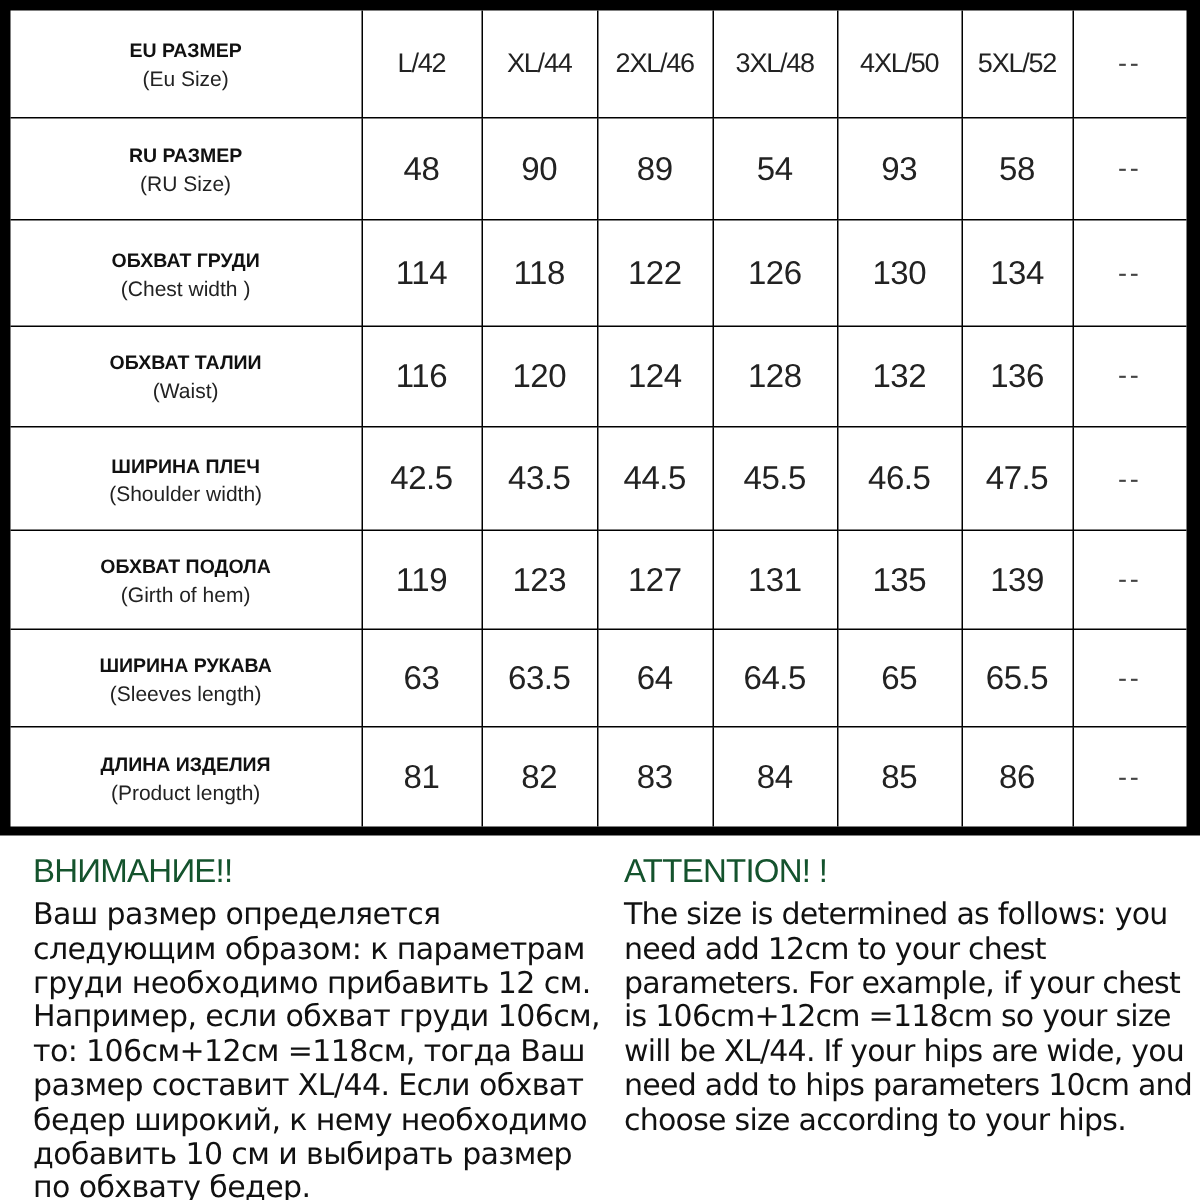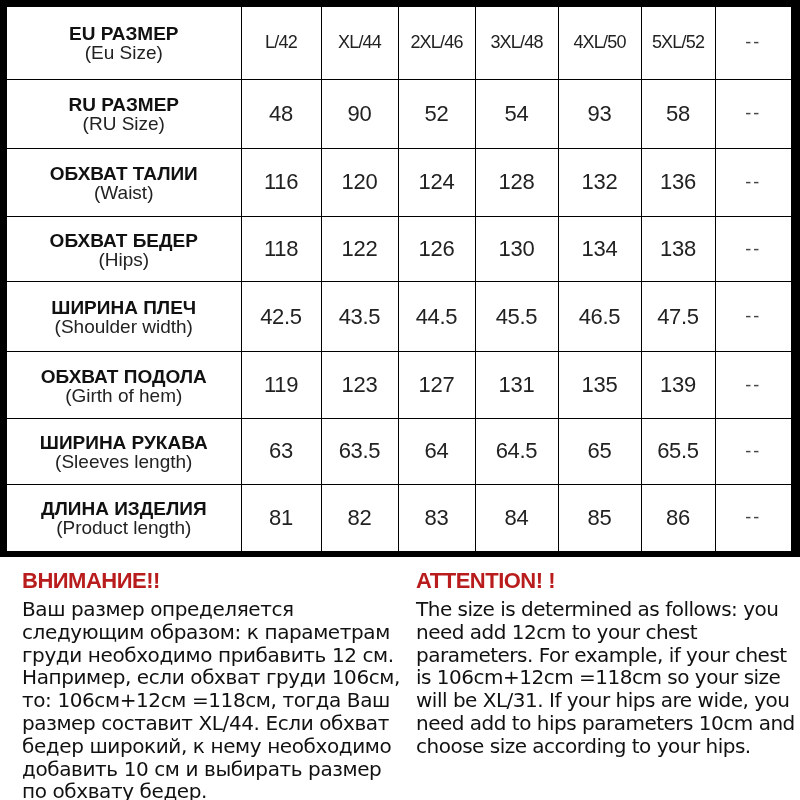--- a/index.html
+++ b/index.html
@@ -46,27 +46,27 @@
       white-space: nowrap;
     }
     table.size-table tr:first-child td { border-top: none; }
     table.size-table tr:last-child td { border-bottom: none; }
     table.size-table td:first-child { border-left: none; }
     table.size-table td:last-child { border-right: none; }
 
     .label-cell .ru {
       display: block;
       font-weight: bold;
-      font-size: 19px;
+      font-size: 13px;
       line-height: 20px;
       color: #111111;
     }
     .label-cell .en {
       display: block;
-      font-size: 19px;
+      font-size: 14px;
       line-height: 17px;
       color: #222222;
     }
     .val {
       font-size: 22px;
       color: #222222;
       letter-spacing: -0.3px;
     }
     .val.small {
       font-size: 18px;
@@ -87,24 +87,24 @@
       left: 22px;
       width: 385px;
     }
     .note.en-note {
       left: 416px;
       width: 384px;
     }
     .note h2 {
       margin: 0 0 2px 0;
       font-family: "Liberation Sans", sans-serif;
-      font-weight: bold;
+      font-weight: normal;
       font-size: 22px;
       line-height: 30px;
-      color: #b91c1c;
+      color: #14532d;
       letter-spacing: -0.5px;
     }
     .note p {
       margin: 0;
       font-family: "DejaVu Sans", sans-serif;
       font-size: 20px;
       line-height: 22.8px;
       color: #111111;
       letter-spacing: -0.4px;
     }
@@ -142,52 +142,52 @@
           <td><span class="val small">5XL/52</span></td>
           <td><span class="val dash">--</span></td>
         </tr>
         <tr style="height: 61px;">
           <td class="label-cell">
             <span class="ru">RU РАЗМЕР</span>
             <span class="en">(RU Size)</span>
           </td>
           <td><span class="val">48</span></td>
           <td><span class="val">90</span></td>
-          <td><span class="val">52</span></td>
+          <td><span class="val">89</span></td>
           <td><span class="val">54</span></td>
           <td><span class="val">93</span></td>
           <td><span class="val">58</span></td>
+          <td><span class="val dash">--</span></td>
+        </tr>
+        <tr style="height: 63px;">
+          <td class="label-cell">
+            <span class="ru">ОБХВАТ ГРУДИ</span>
+            <span class="en">(Chest width )</span>
+          </td>
+          <td><span class="val">114</span></td>
+          <td><span class="val">118</span></td>
+          <td><span class="val">122</span></td>
+          <td><span class="val">126</span></td>
+          <td><span class="val">130</span></td>
+          <td><span class="val">134</span></td>
           <td><span class="val dash">--</span></td>
         </tr>
         <tr style="height: 60px;">
           <td class="label-cell">
             <span class="ru">ОБХВАТ ТАЛИИ</span>
             <span class="en">(Waist)</span>
           </td>
           <td><span class="val">116</span></td>
           <td><span class="val">120</span></td>
           <td><span class="val">124</span></td>
           <td><span class="val">128</span></td>
           <td><span class="val">132</span></td>
           <td><span class="val">136</span></td>
           <td><span class="val dash">--</span></td>
         </tr>
-        <tr style="height: 58px;">
-          <td class="label-cell">
-            <span class="ru">ОБХВАТ БЕДЕР</span>
-            <span class="en">(Hips)</span>
-          </td>
-          <td><span class="val">118</span></td>
-          <td><span class="val">122</span></td>
-          <td><span class="val">126</span></td>
-          <td><span class="val">130</span></td>
-          <td><span class="val">134</span></td>
-          <td><span class="val">138</span></td>
-          <td><span class="val dash">--</span></td>
-        </tr>
         <tr style="height: 62px;">
           <td class="label-cell">
             <span class="ru">ШИРИНА ПЛЕЧ</span>
             <span class="en">(Shoulder width)</span>
           </td>
           <td><span class="val">42.5</span></td>
           <td><span class="val">43.5</span></td>
           <td><span class="val">44.5</span></td>
           <td><span class="val">45.5</span></td>
           <td><span class="val">46.5</span></td>
@@ -237,14 +237,14 @@
   </table>
 </div>
 
 <div class="note ru-note">
   <h2>ВНИМАНИЕ!!</h2>
   <p>Ваш размер определяется следующим образом: к параметрам груди необходимо прибавить 12 см. Например, если обхват груди  106см, то: 106см+12см =118см, тогда Ваш размер составит XL/44. Если обхват бедер широкий, к нему необходимо добавить 10 см и выбирать размер по обхвату бедер.</p>
 </div>
 
 <div class="note en-note">
   <h2>ATTENTION! !</h2>
-  <p>The size is determined as follows: you need add 12cm to your chest parameters. For example, if your chest is 106cm+12cm =118cm so your size will be XL/31. If your hips are wide, you need add to hips parameters 10cm and choose size according to your hips.</p>
+  <p>The size is determined as follows: you need add 12cm to your chest parameters. For example, if your chest is 106cm+12cm =118cm so your size will be XL/44. If your hips are wide, you need add to hips parameters 10cm and choose size according to your hips.</p>
 </div>
 
 </body></html>

